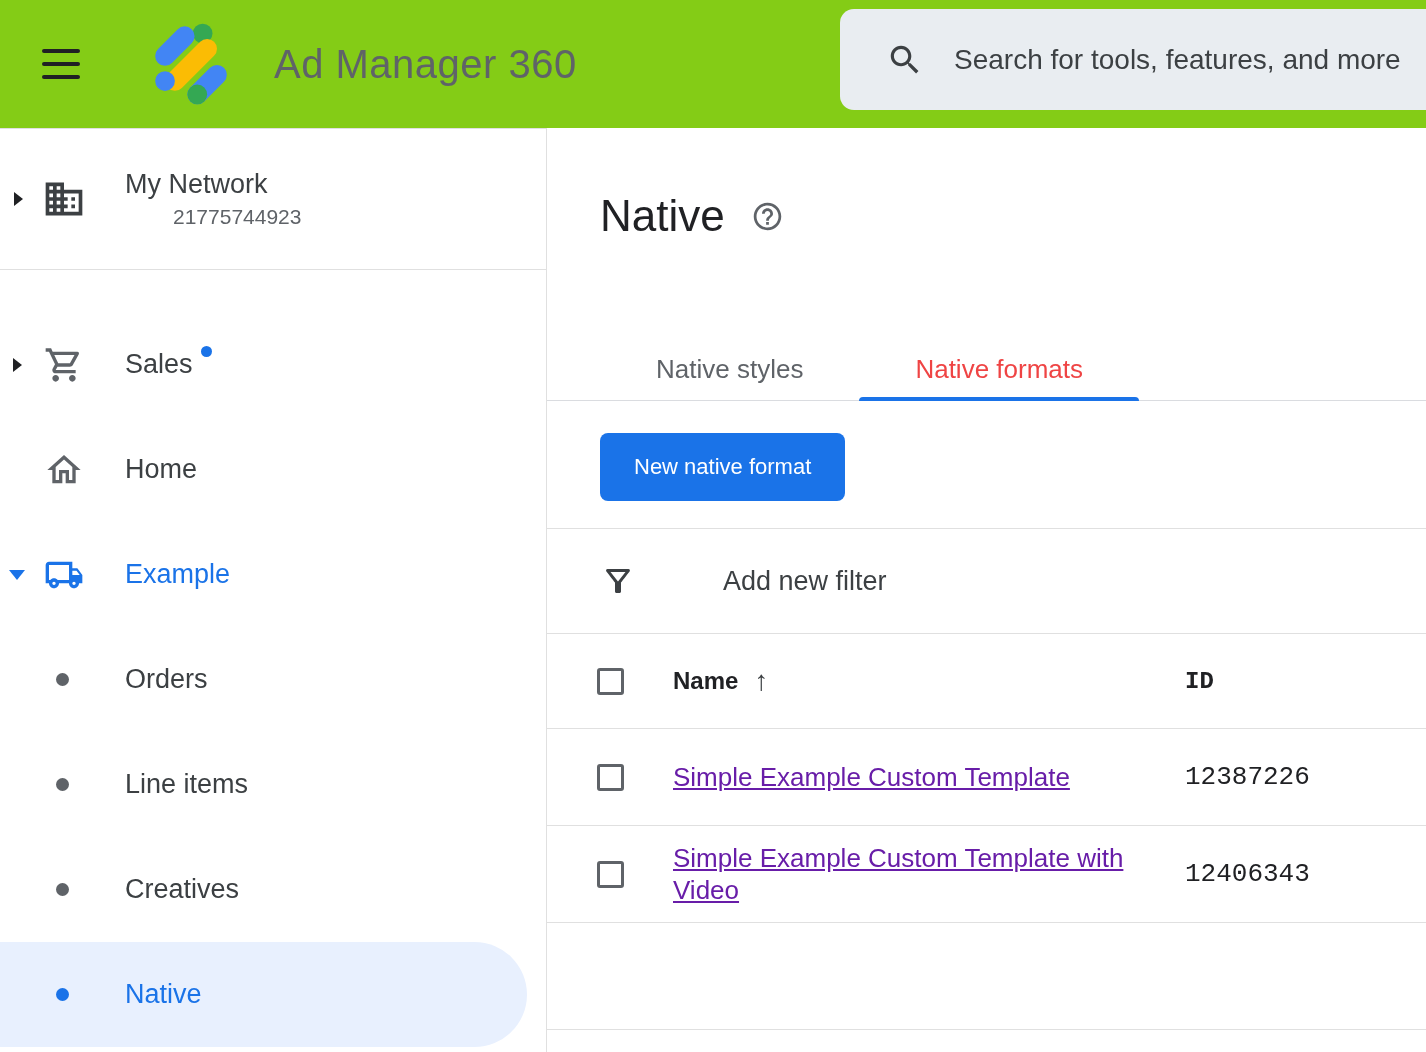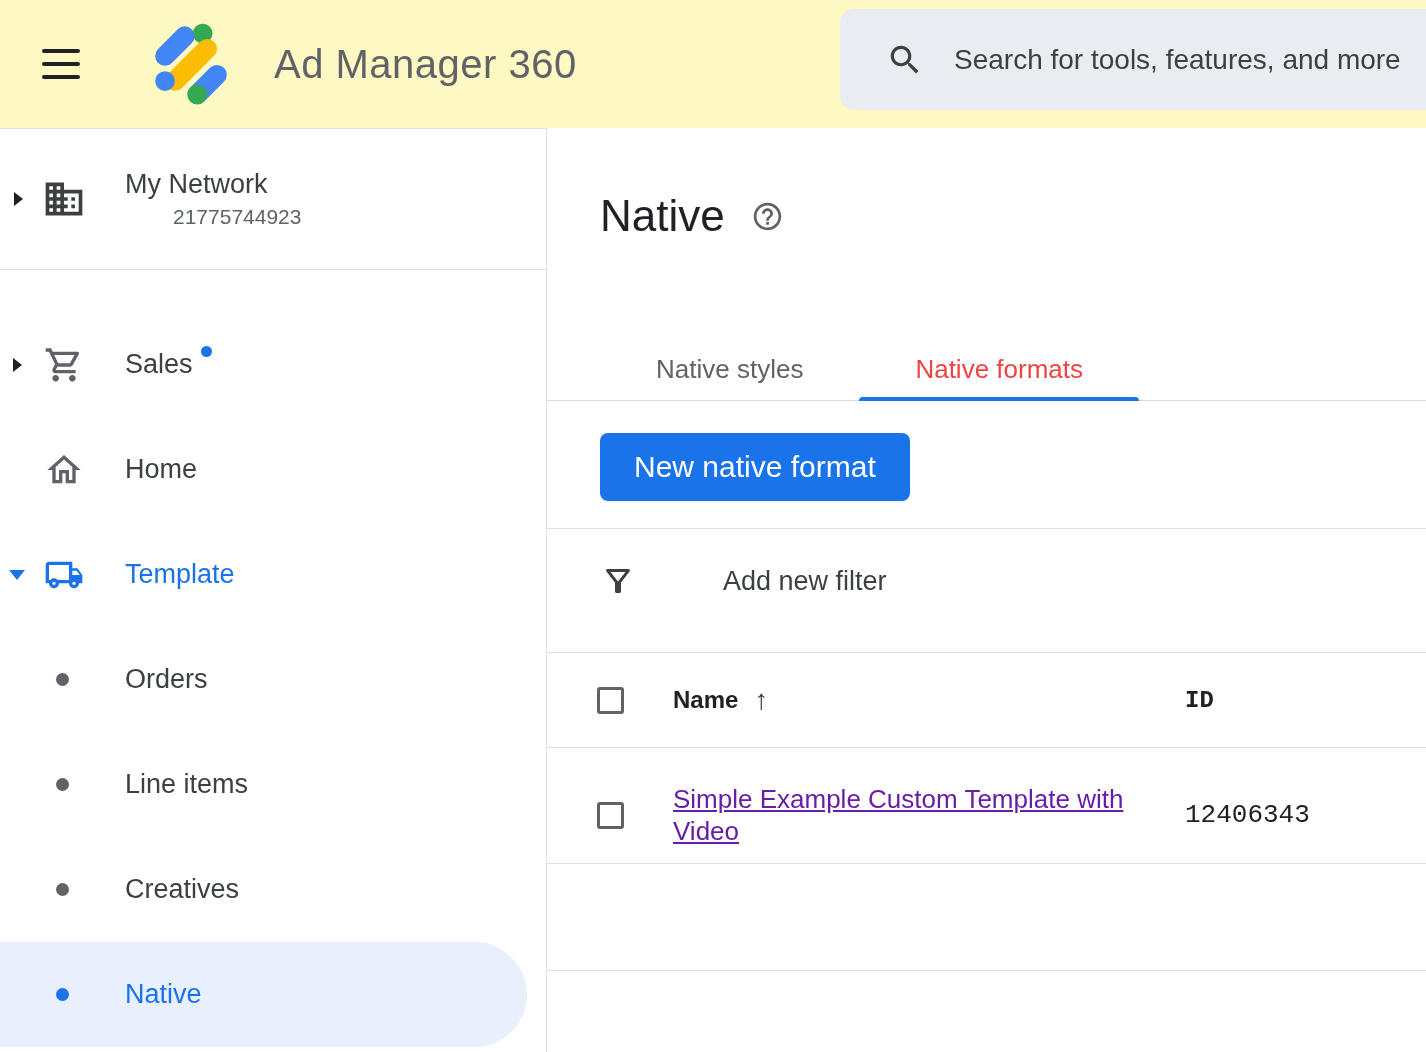--- a/index.html
+++ b/index.html
@@ -9,21 +9,21 @@
     background: #ffffff;
     color: #202124;
     position: relative;
   }
 
   
   .topbar {
     height: 128px;
     display: flex;
     align-items: center;
-    background: #fef9c3;
+    background: #84cc16;
     position: relative;
   }
   .hamburger {
     margin-left: 42px;
     width: 40px; height: 34px;
     display: flex; flex-direction: column; justify-content: space-between;
     background: none; border: none; cursor: pointer; padding: 2px 0;
   }
   .hamburger span { display: block; width: 38px; height: 4px; background: #202124; border-radius: 2px; }
   .logo { margin-left: 66px; width: 86px; height: 86px; display: flex; align-items: center; justify-content: center; }
@@ -150,41 +150,40 @@
 
   .action-row { padding: 32px 0 27px 53px; }
   .primary-btn {
     height: 68px;
     padding: 0 34px;
     background: #1a73e8;
     color: #fff;
     border: none;
     border-radius: 8px;
     font-family: "Liberation Sans", sans-serif;
-    font-size: 30px;
+    font-size: 22px;
     font-weight: 500;
     cursor: pointer;
   }
 
   .filter-row {
     height: 105px;
     border-top: 1px solid #e0e0e0;
     display: flex; align-items: center;
     padding-left: 53px;
     cursor: pointer;
     gap: 48px;
   }
   .filter-icon { display: flex; margin-right: 39px; }
   .filter-text { font-size: 27px; color: #3c4043; }
 
   .trow {
     display: flex; align-items: center;
     border-bottom: 1px solid #e0e0e0;
     padding-left: 50px;
-    margin-top: 19px;
   }
   .trow.thead { border-top: 1px solid #e0e0e0; height: 96px; }
   .trow.data-row { height: 97px; }
   .cell-check { width: 76px; flex: none; display: flex; align-items: center; }
   .checkbox {
     width: 27px; height: 27px;
     border: 3px solid #5f6368;
     border-radius: 3px;
     background: #fff;
     cursor: pointer;
@@ -269,21 +268,21 @@
         </span>
         <span class="nav-label">Home</span>
       </div>
       <div class="nav-item">
         <span class="tri tri-down arrow-slot blue-arrow"></span>
         <span class="nav-icon">
           <svg viewBox="0 0 24 24" width="42" height="42" fill="#1a73e8">
             <path d="M20 8h-3V4H3c-1.1 0-2 .9-2 2v11h2c0 1.66 1.34 3 3 3s3-1.34 3-3h6c0 1.66 1.34 3 3 3s3-1.34 3-3h2v-5l-3-4zm-.5 1.5l1.96 2.5H17V9.5h2.5zM6 18c-.55 0-1-.45-1-1s.45-1 1-1 1 .45 1 1-.45 1-1 1zm2.22-3c-.55-.61-1.33-1-2.22-1s-1.67.39-2.22 1H3V6h12v9H8.22zM18 18c-.55 0-1-.45-1-1s.45-1 1-1 1 .45 1 1-.45 1-1 1z"></path>
           </svg>
         </span>
-        <span class="nav-label blue">Template</span>
+        <span class="nav-label blue">Example</span>
       </div>
       <div class="nav-item child">
         <span class="bullet"></span>
         <span class="nav-label">Orders</span>
       </div>
       <div class="nav-item child">
         <span class="bullet"></span>
         <span class="nav-label">Line items</span>
       </div>
       <div class="nav-item child">
@@ -336,26 +335,37 @@
         </span>
         <span class="cell-name">
           <span class="col-label">Name</span>
           <span class="sort-arrow">↑</span>
         </span>
         <span class="cell-id">
           <span class="col-label">ID</span>
         </span>
       </div>
 
-
       <div class="trow data-row">
         <span class="cell-check">
           <span class="checkbox"></span>
         </span>
         <span class="cell-name">
+          <a class="row-link">Simple Example Custom Template</a>
+        </span>
+        <span class="cell-id">
+          <span class="id-value">12387226</span>
+        </span>
+      </div>
+
+      <div class="trow data-row">
+        <span class="cell-check">
+          <span class="checkbox"></span>
+        </span>
+        <span class="cell-name">
           <a class="row-link">Simple Example Custom Template with Video</a>
         </span>
         <span class="cell-id">
           <span class="id-value">12406343</span>
         </span>
       </div>
 
       <div class="table-spacer"></div>
     </div>
   </main>

